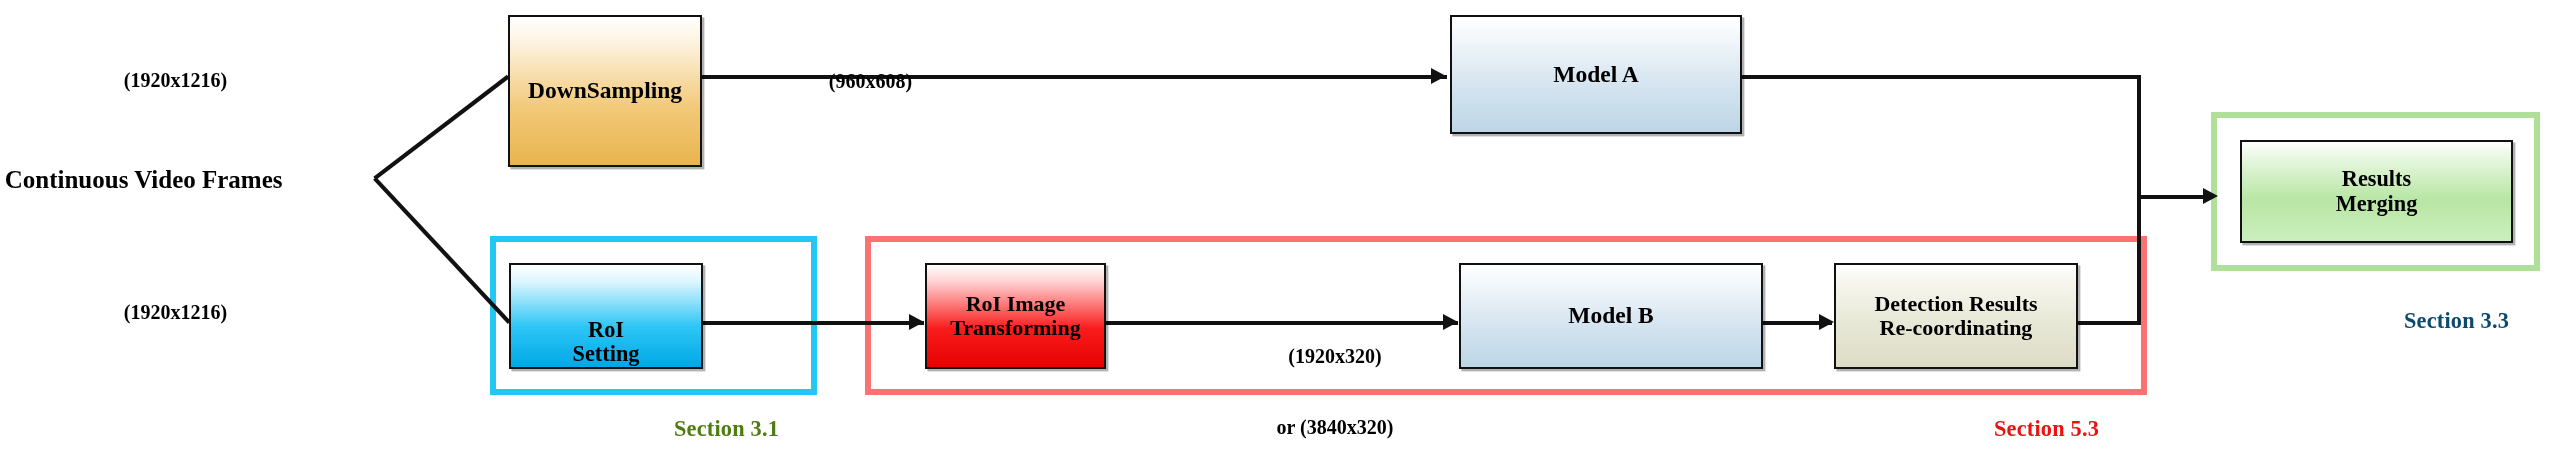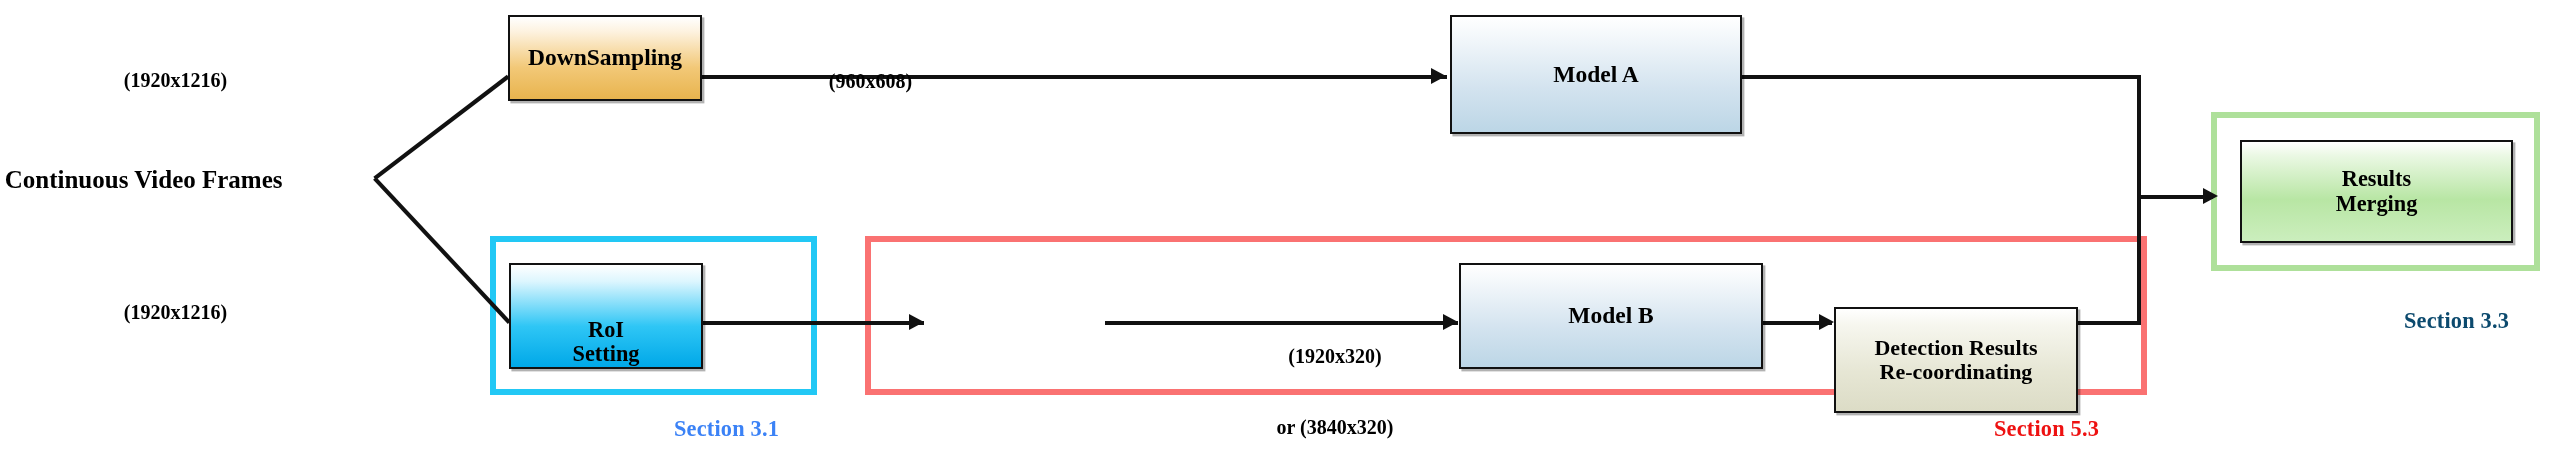--- a/index.html
+++ b/index.html
@@ -67,21 +67,20 @@
   }
   .box-roi-setting {
     background: linear-gradient(to bottom, #ffffff 0%, #ddf6fe 16%, #2fc6f5 60%, #00a8e8 100%);
     align-items: flex-end;
   }
   .box-roi-transform {
     background: linear-gradient(to bottom, #ffffff 0%, #ffd2d2 16%, #fa1d1d 62%, #e60000 100%);
   }
   .box-recoord {
     background: linear-gradient(to bottom, #ffffff 0%, #f6f6ee 16%, #e6e6d4 62%, #dcdcc6 100%);
-    margin-top: 44px;
   }
   .box-results-merging {
     background: linear-gradient(to bottom, #ffffff 0%, #eaf8e3 14%, #b8e6a4 58%, #cbeebd 100%);
     font-family: Liberation Serif, serif;
   }
 
   
   .frame {
     position: absolute;
     box-sizing: border-box;
@@ -156,54 +155,60 @@
 
   <div class="dim" style="left:99px; top:253px; width:153px;">(1920x1216)</div>
 
   <div class="dim" style="left:800px; top:22px; width:141px;">(960x608)</div>
 
   <div class="dim" style="left:1238px; top:250px; width:194px;">
     <div>(1920x320)</div>
     <div>or (3840x320)</div>
   </div>
 
-  <div class="box box-downsampling" style="left:508px; top:15.3px; width:194px; height:86px; font-size:23.5px;">
+  <div class="box box-downsampling" style="left:508px; top:15.3px; width:194px; height:152px; font-size:23.5px;">
     <span>DownSampling</span>
   </div>
 
   <div class="box box-model-a" style="left:1450px; top:15.3px; width:292px; height:119px; font-size:23.5px;">
     <span>Model A</span>
   </div>
 
   <div class="box box-roi-setting" style="left:509px; top:263px; width:194px; height:106px; font-size:22.3px;">
     <span>
       <span>RoI</span>
       <span>Setting</span>
     </span>
   </div>
 
+  <div class="box box-roi-transform" style="left:925px; top:263px; width:181px; height:106px; font-size:22px;">
+    <span>
+      <span>RoI Image</span>
+      <span>Transforming</span>
+    </span>
+  </div>
 
   <div class="box box-model-b" style="left:1459px; top:263px; width:304px; height:106px; font-size:23.5px;">
     <span>Model B</span>
   </div>
 
   <div class="box box-recoord" style="left:1834px; top:263px; width:244px; height:106px; font-size:22px;">
     <span>
       <span>Detection Results</span>
       <span>Re-coordinating</span>
     </span>
   </div>
 
   <div class="box box-results-merging" style="left:2240px; top:140px; width:273px; height:103px; font-size:22.3px;">
     <span>
       <span>Results</span>
       <span>Merging</span>
     </span>
   </div>
 
-  <div class="section-tag" style="left:674px; top:416px; color:#3b82f6;">Section 3.1</div>
+  <div class="section-tag" style="left:674px; top:416px; color:#4d7c0f;">Section 3.1</div>
 
   <div class="section-tag" style="left:1994px; top:416px; color:#ee1111;">Section 5.3</div>
 
   <div class="section-tag" style="left:2404px; top:308px; color:#0c4a6e;">Section 3.3</div>
 
 </div>
 
 
 </body></html>

